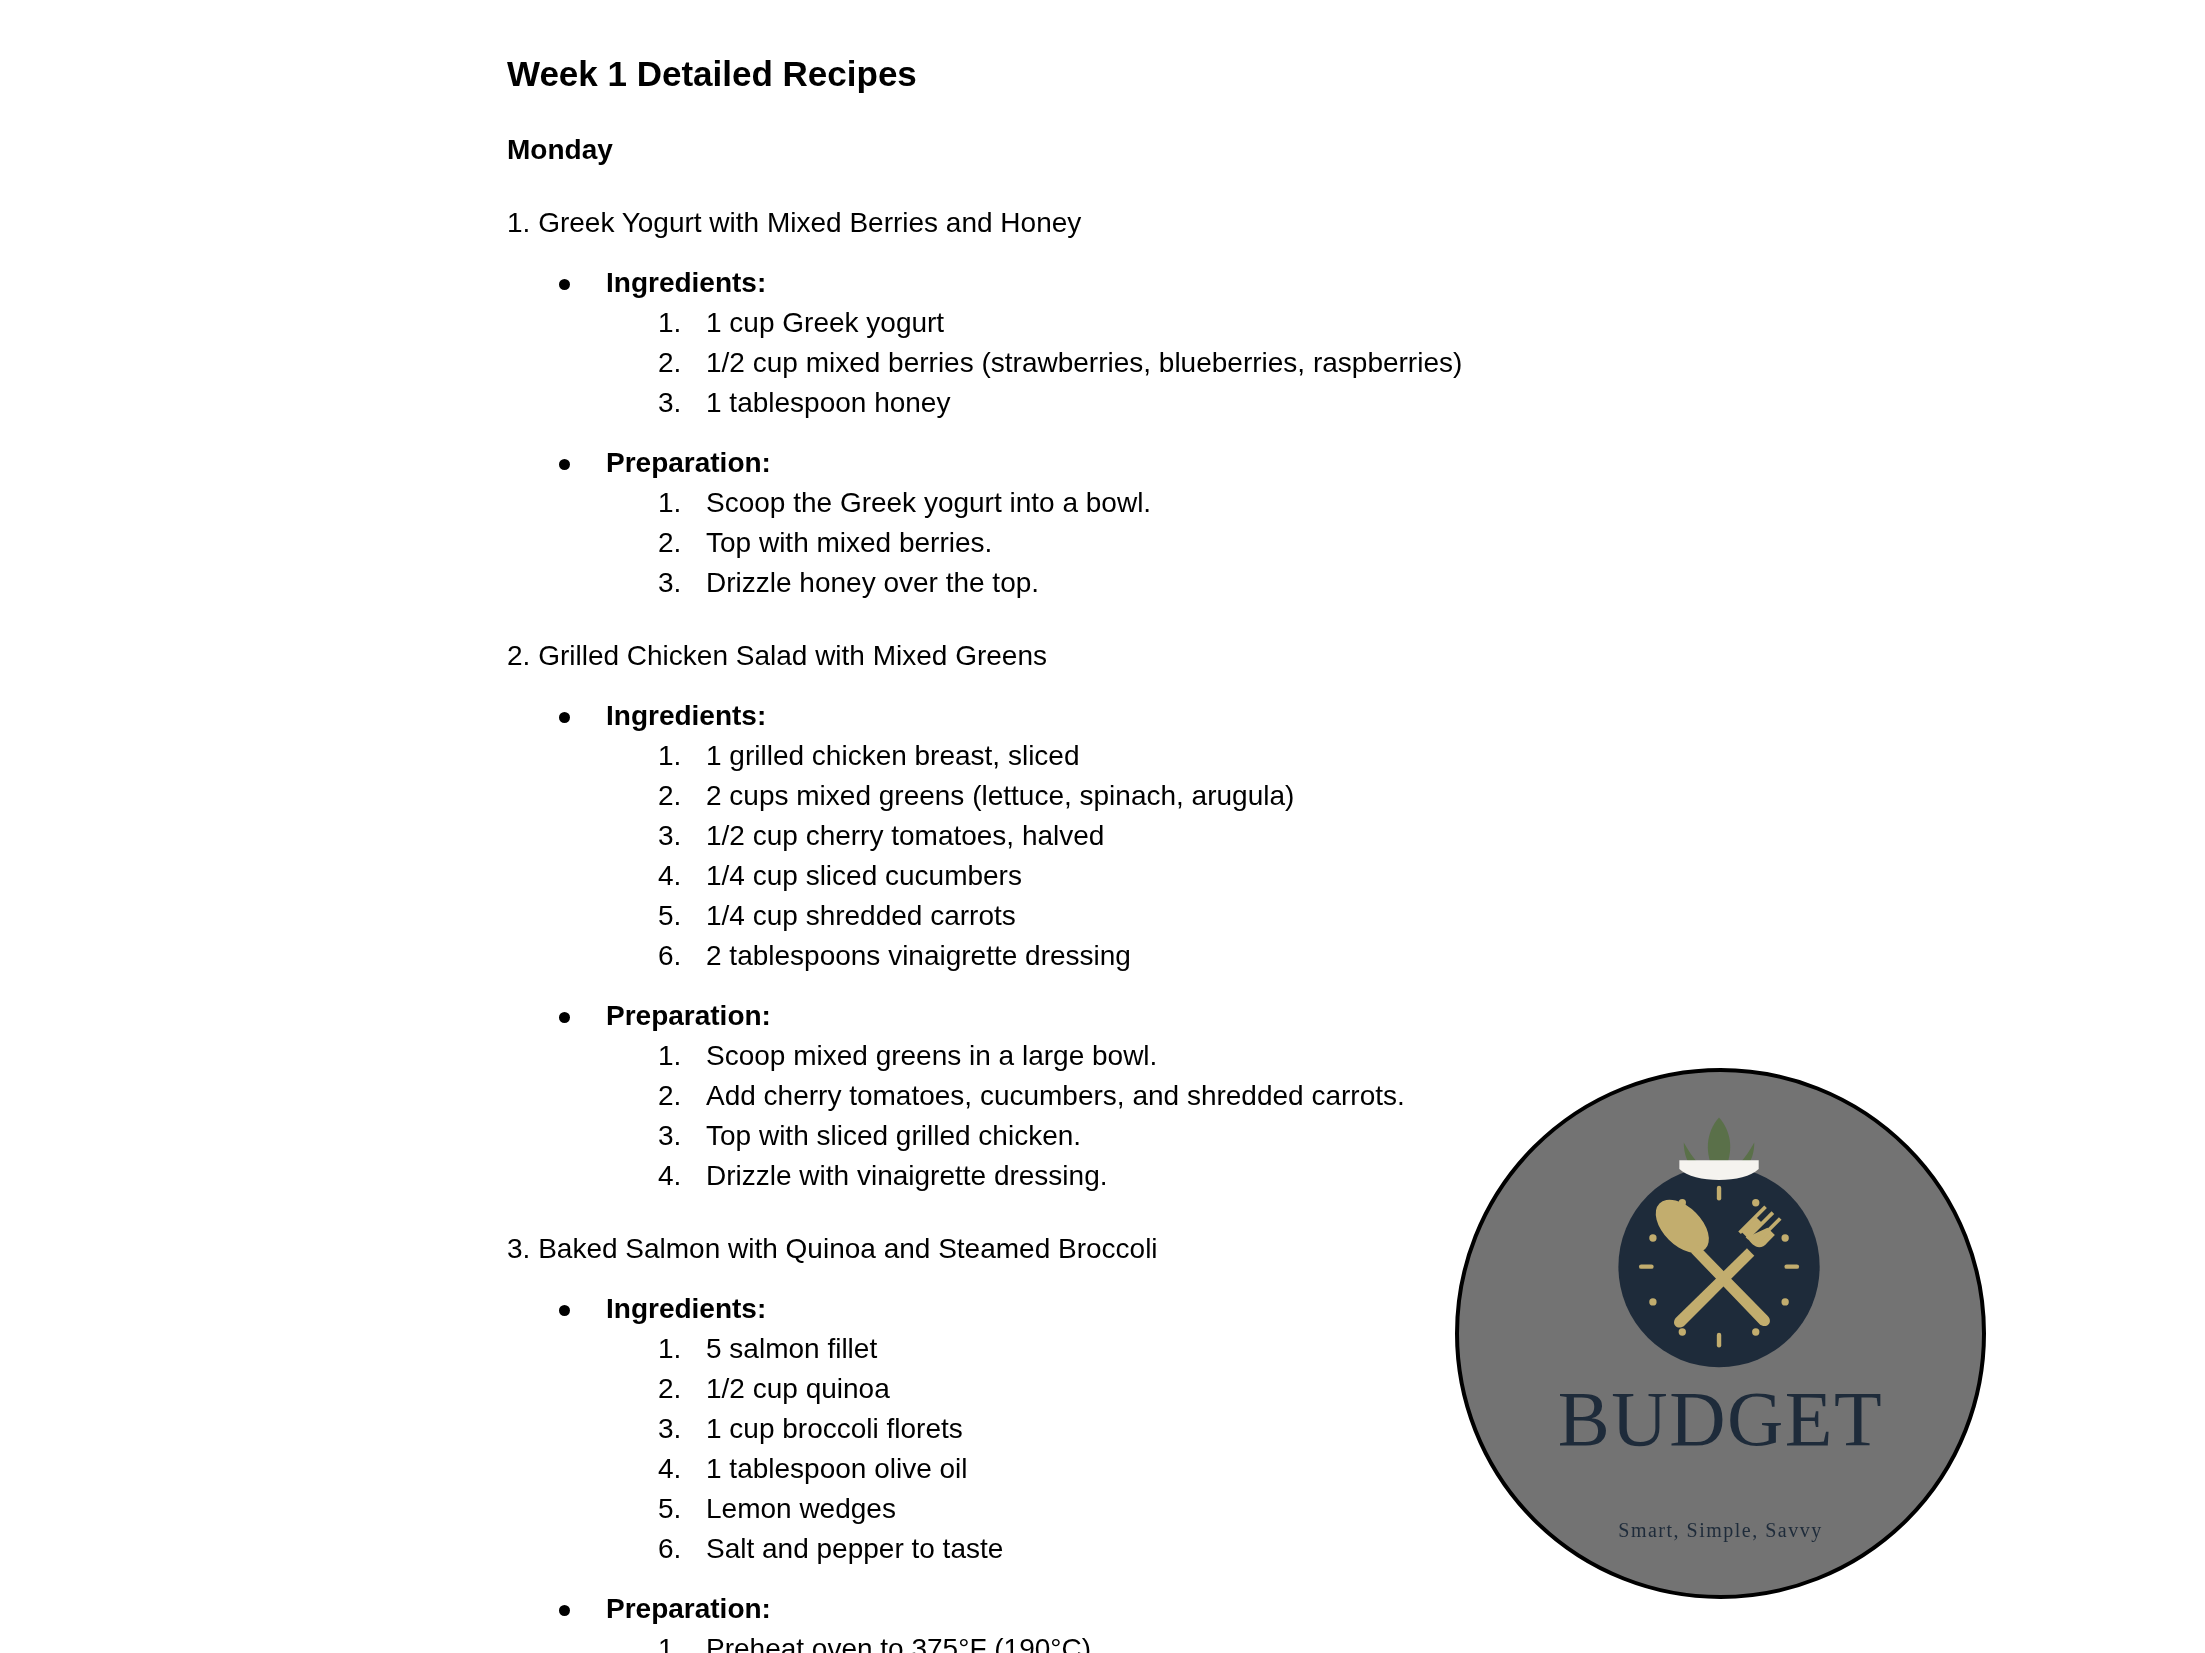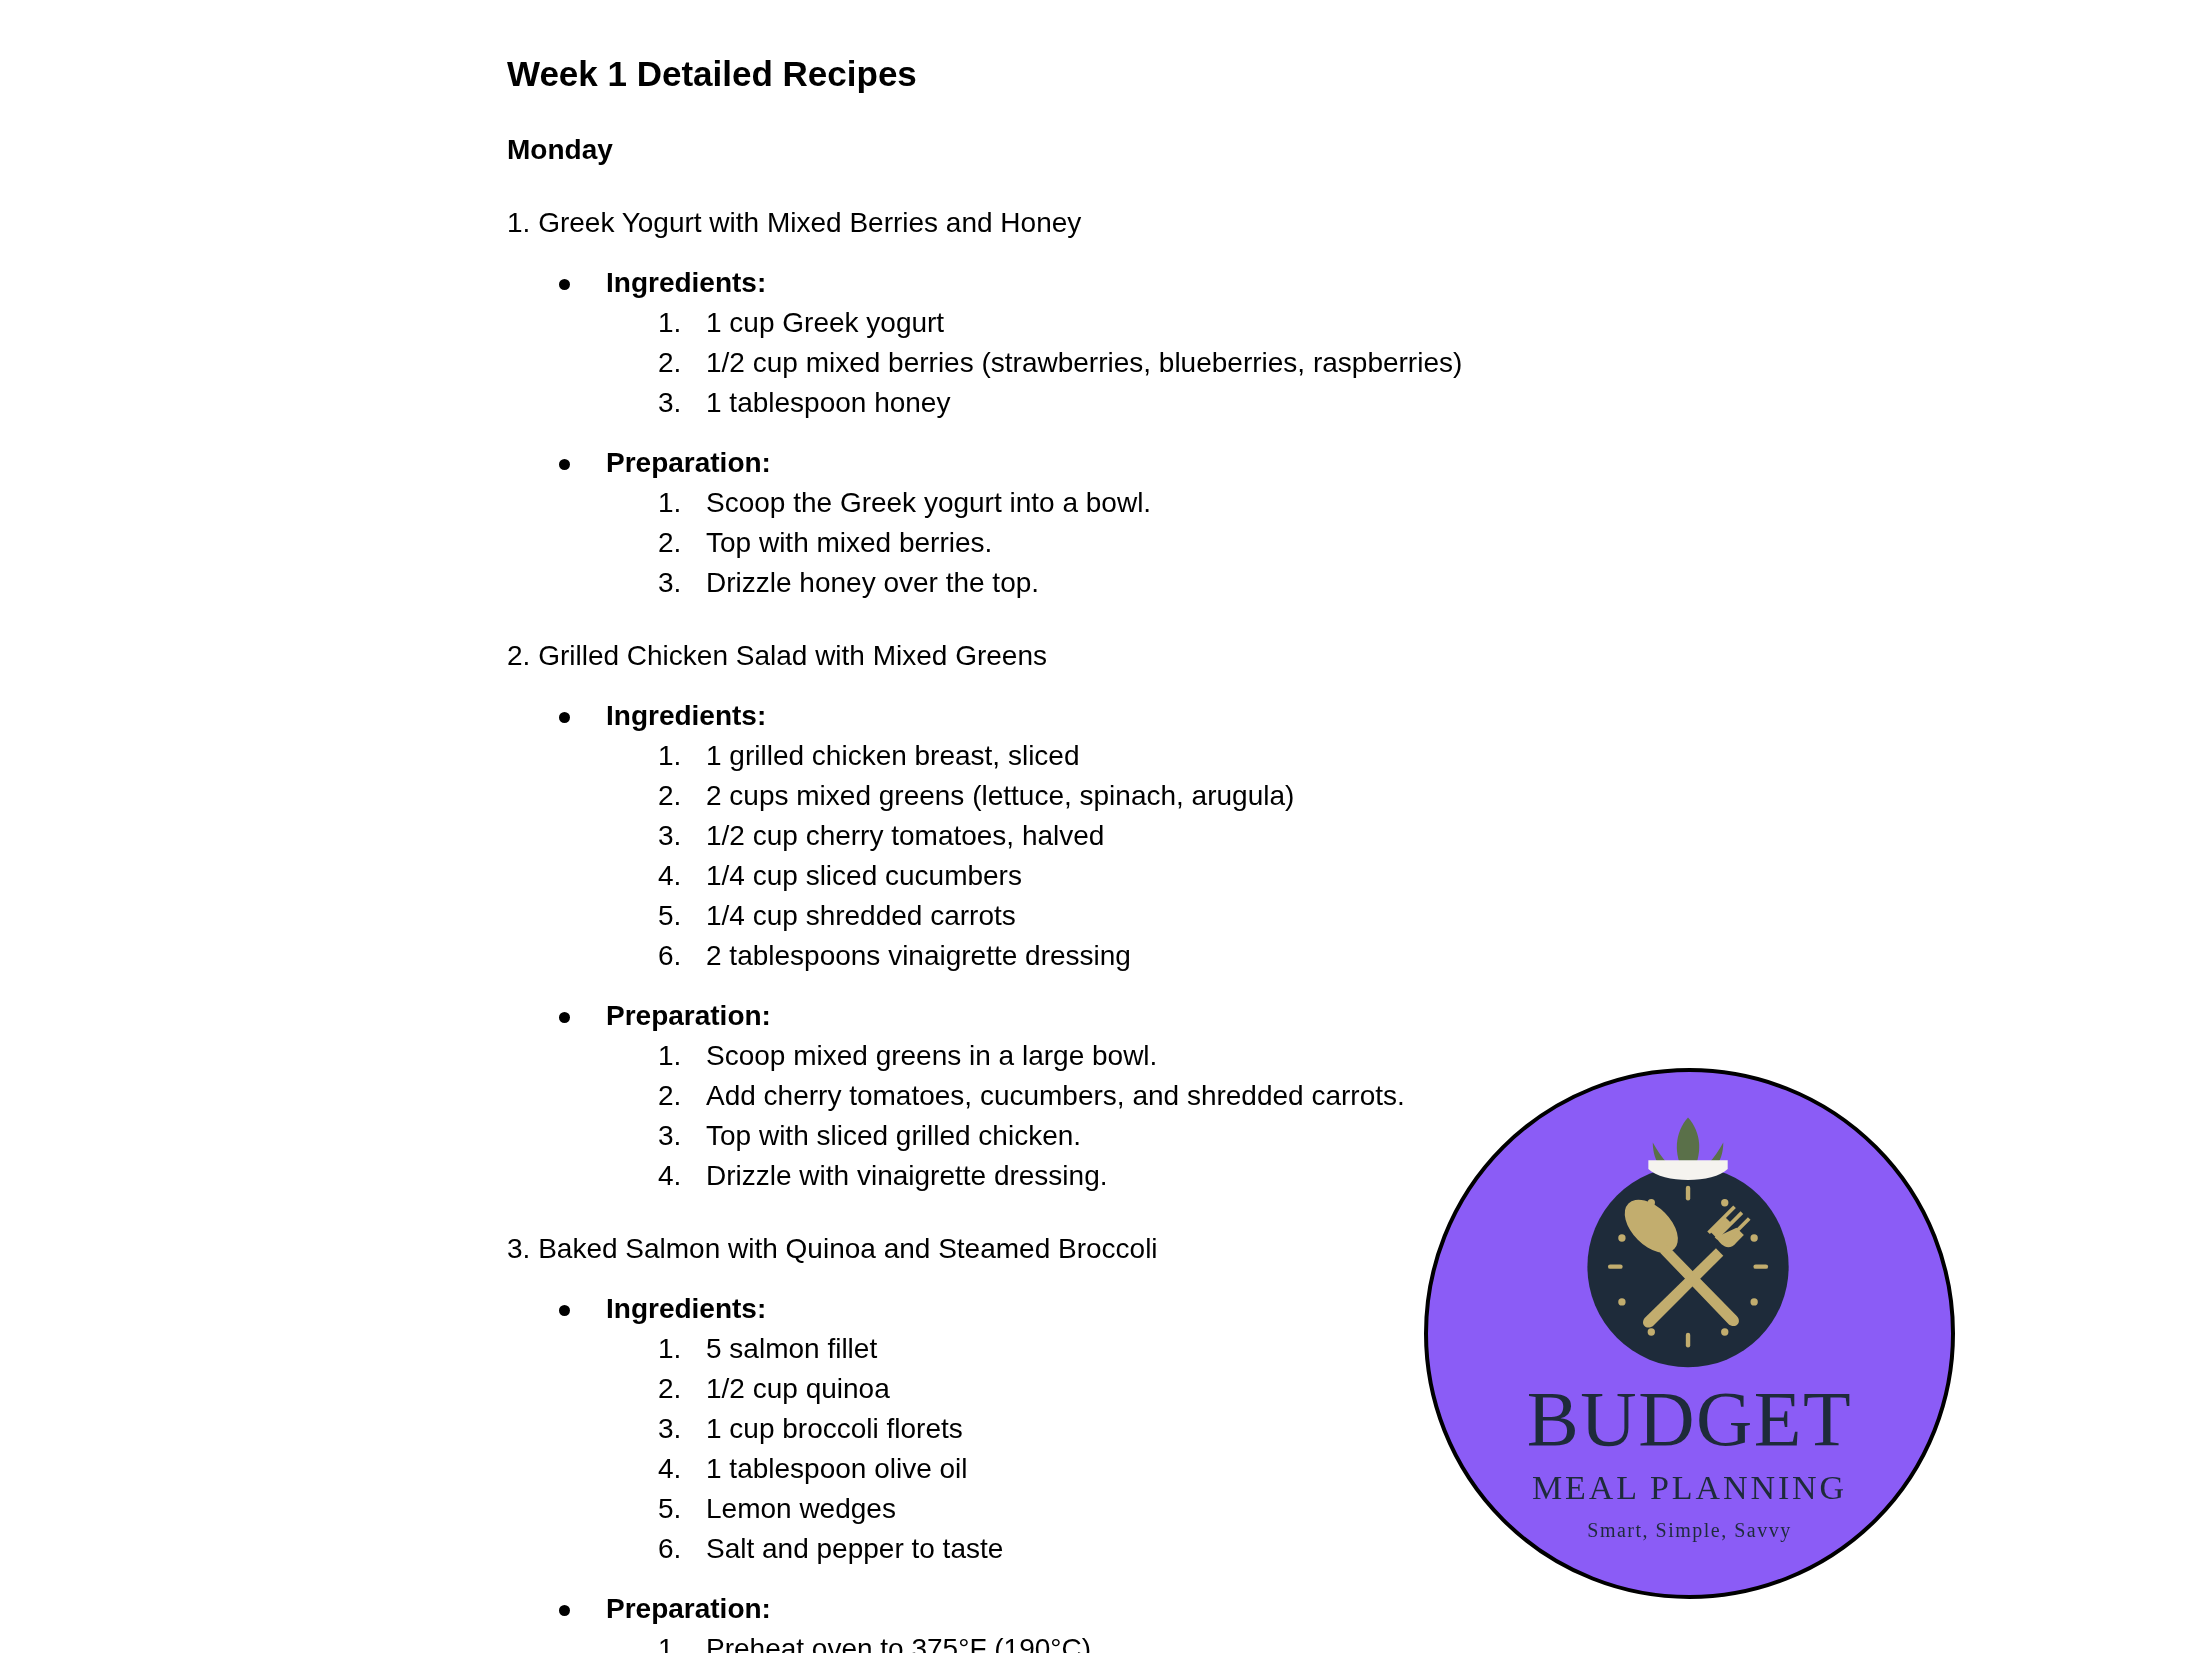--- a/index.html
+++ b/index.html
@@ -16,22 +16,22 @@
   .section { font-size: 28px; font-weight: bold; padding-left: 99px; margin-top: 20px; }
   .section .bullet {
     position: absolute; left: 52px; top: 50%; width: 11px; height: 11px;
     margin-top: -4.4px; border-radius: 50%; background: #000;
   }
   .item { font-size: 28px; padding-left: 199px; }
   .item .num { position: absolute; left: 151px; }
 
   
   .logo {
-    position: absolute; left: 1424px; top: 1068px; width: 523px; height: 523px;
-    border: 4.4px solid #000; border-radius: 50%; background: #8b5cf6;
+    position: absolute; left: 1455px; top: 1068px; width: 523px; height: 523px;
+    border: 4.4px solid #000; border-radius: 50%; background: #737373;
     box-sizing: content-box;
   }
   .logo svg.emblem { position: absolute; left: 0; top: 0; }
   .logo .brand {
     position: absolute; left: 0; width: 523px; text-align: center;
     font-family: "Liberation Serif", "DejaVu Serif", serif; color: #1E2B3A;
   }
   .logo .brand-main { top: 303px; font-size: 78px; line-height: 88px; letter-spacing: 1.5px; }
   .logo .brand-sub { top: 397px; font-size: 34px; line-height: 38px; letter-spacing: 2.9px; }
   .logo .brand-tag { top: 444px; font-size: 20px; line-height: 29px; letter-spacing: 1.5px; }
@@ -139,16 +139,15 @@
     <g fill="#C2AD6E">
       <path d="M392 240 L296 334 C288 342 296 352 306 346 L402 250 Z"></path>
       <path d="M385 218 L405 198 L412 205 L392 225 Z"></path>
       <path d="M392 225 C400 238 410 244 420 232 L430 222 L420 212 Z"></path>
       <rect x="398" y="176" width="5" height="50" transform="rotate(45 400 200)"></rect>
       <rect x="408" y="184" width="5" height="50" transform="rotate(45 410 208)"></rect>
       <rect x="418" y="192" width="5" height="50" transform="rotate(45 420 216)"></rect>
     </g>
   </svg>
   <div class="brand brand-main">BUDGET</div>
-  <div class="brand brand-sub">MEAL PLANNING</div>
   <div class="brand brand-tag">Smart, Simple, Savvy</div>
 </div>
 
 
 </body></html>

